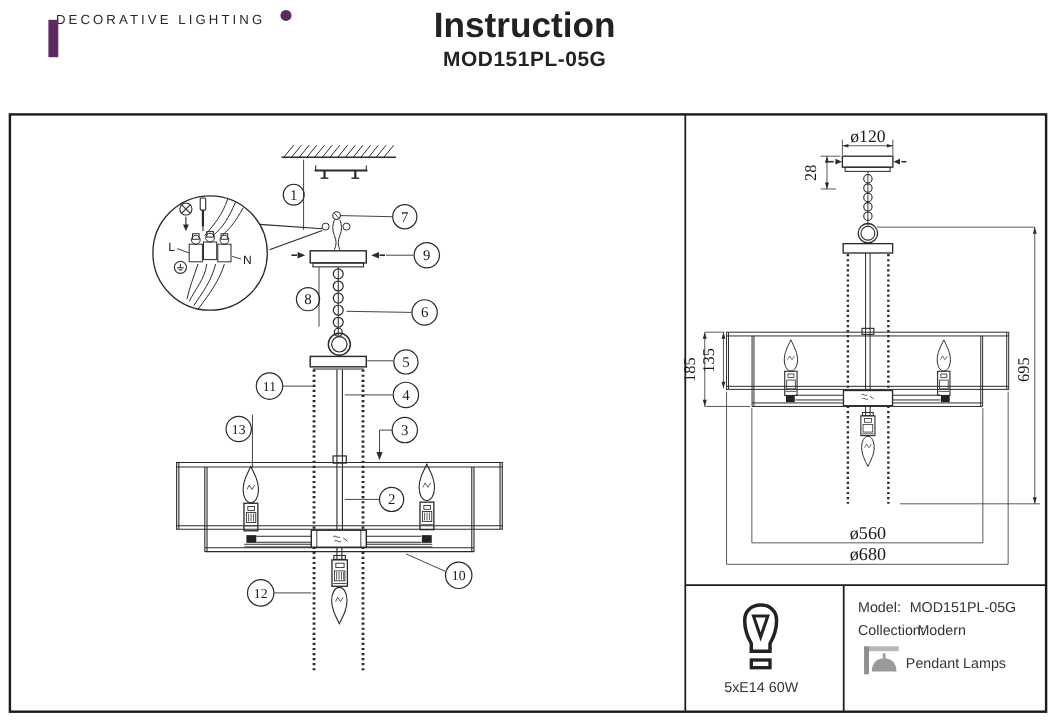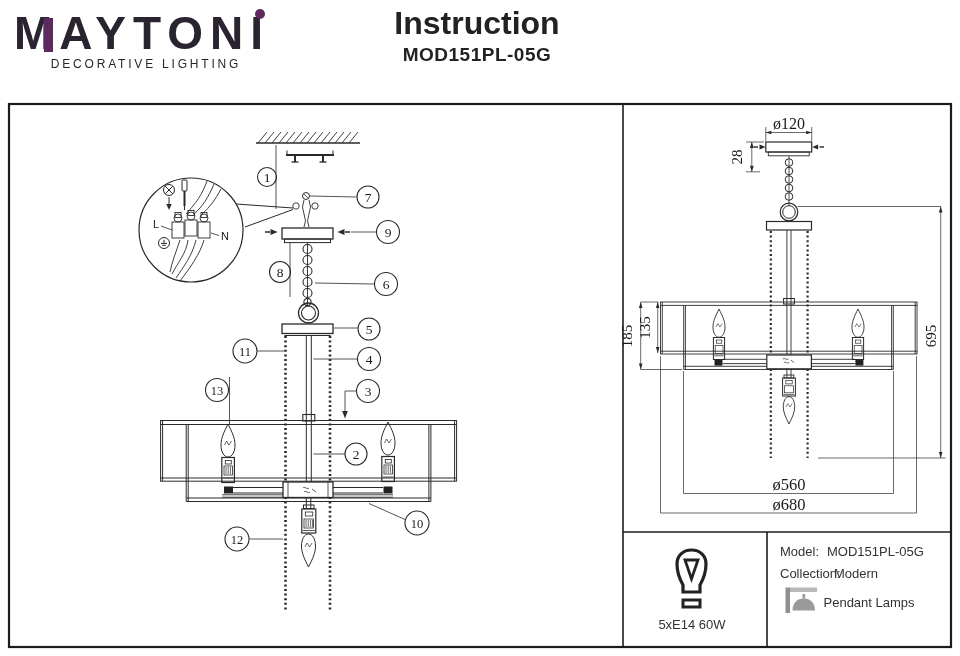--- a/index.html
+++ b/index.html
@@ -23,21 +23,20 @@
   .dim-txt{font-family:"Liberation Serif",serif;fill:#1a1a1a;}
   .wire-lbl{font-family:"Liberation Sans",sans-serif;fill:#1a1a1a;font-size:11px;}
   .tbl-txt{font-size:13px;font-weight:500;fill:#333;}
 </style>
 </head>
 <body>
 
 <div class="page">
 
   <div class="logo">
-    <span class="logo-word">MAYTONI</span>
     <span class="logo-m-stem"></span>
     <span class="logo-i-dot"></span>
     <span class="logo-tagline">DECORATIVE LIGHTING</span>
   </div>
   <div class="title-block">
     <div class="title-main">Instruction</div>
     <div class="title-model">MOD151PL-05G</div>
   </div>
 
   <svg class="drawing" width="960" height="656" viewBox="0 0 960 656">

